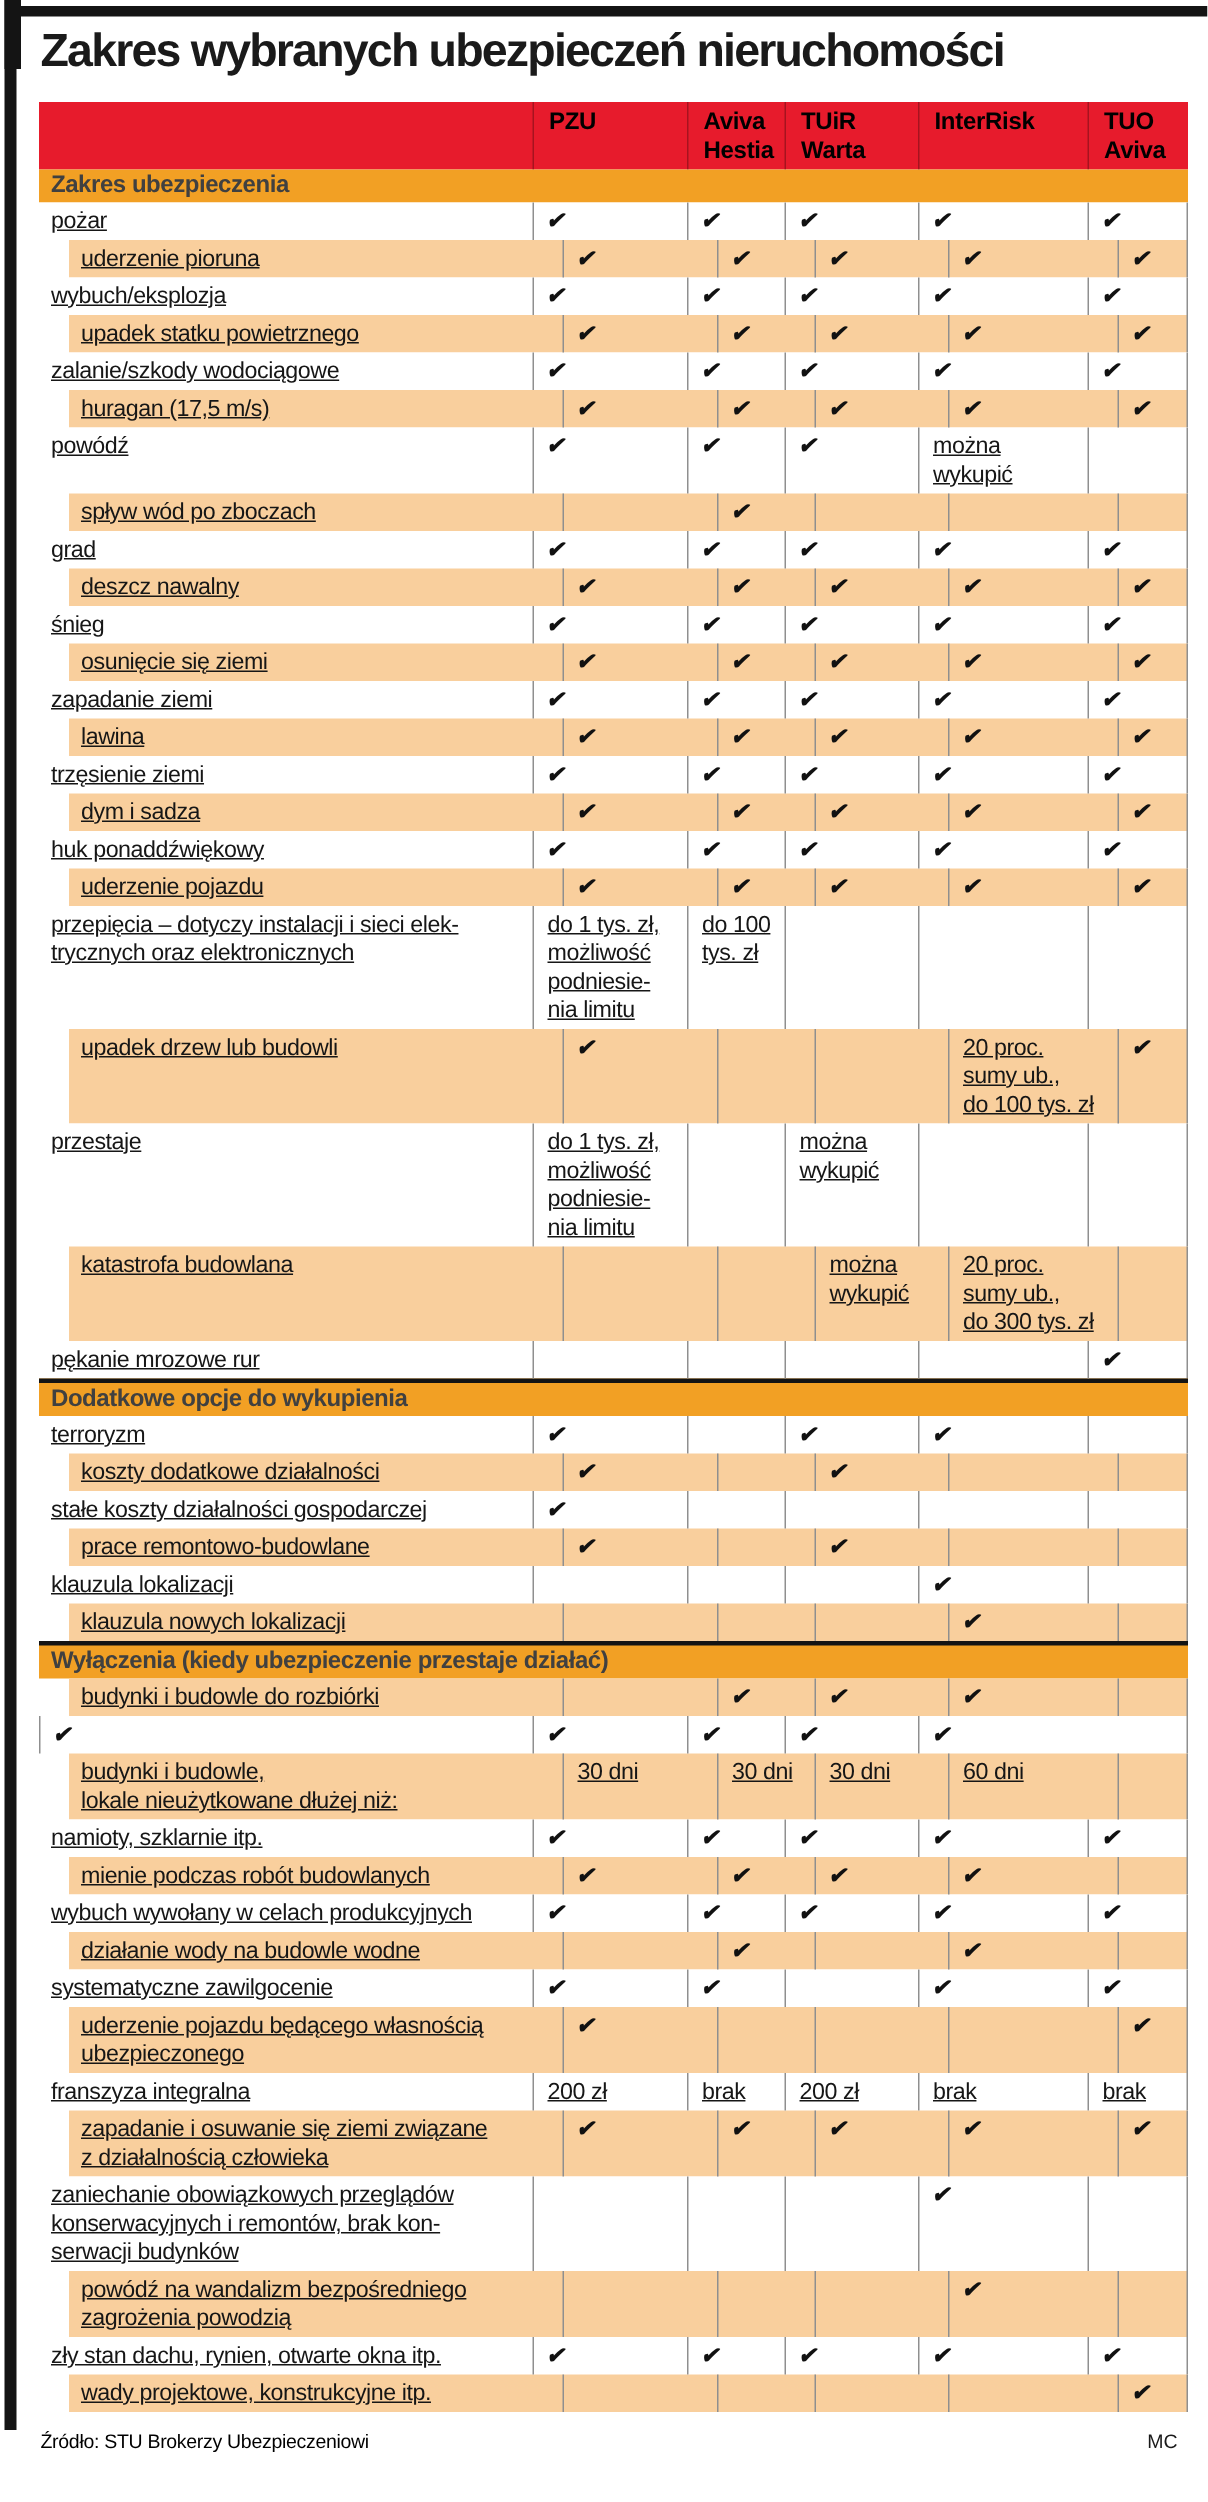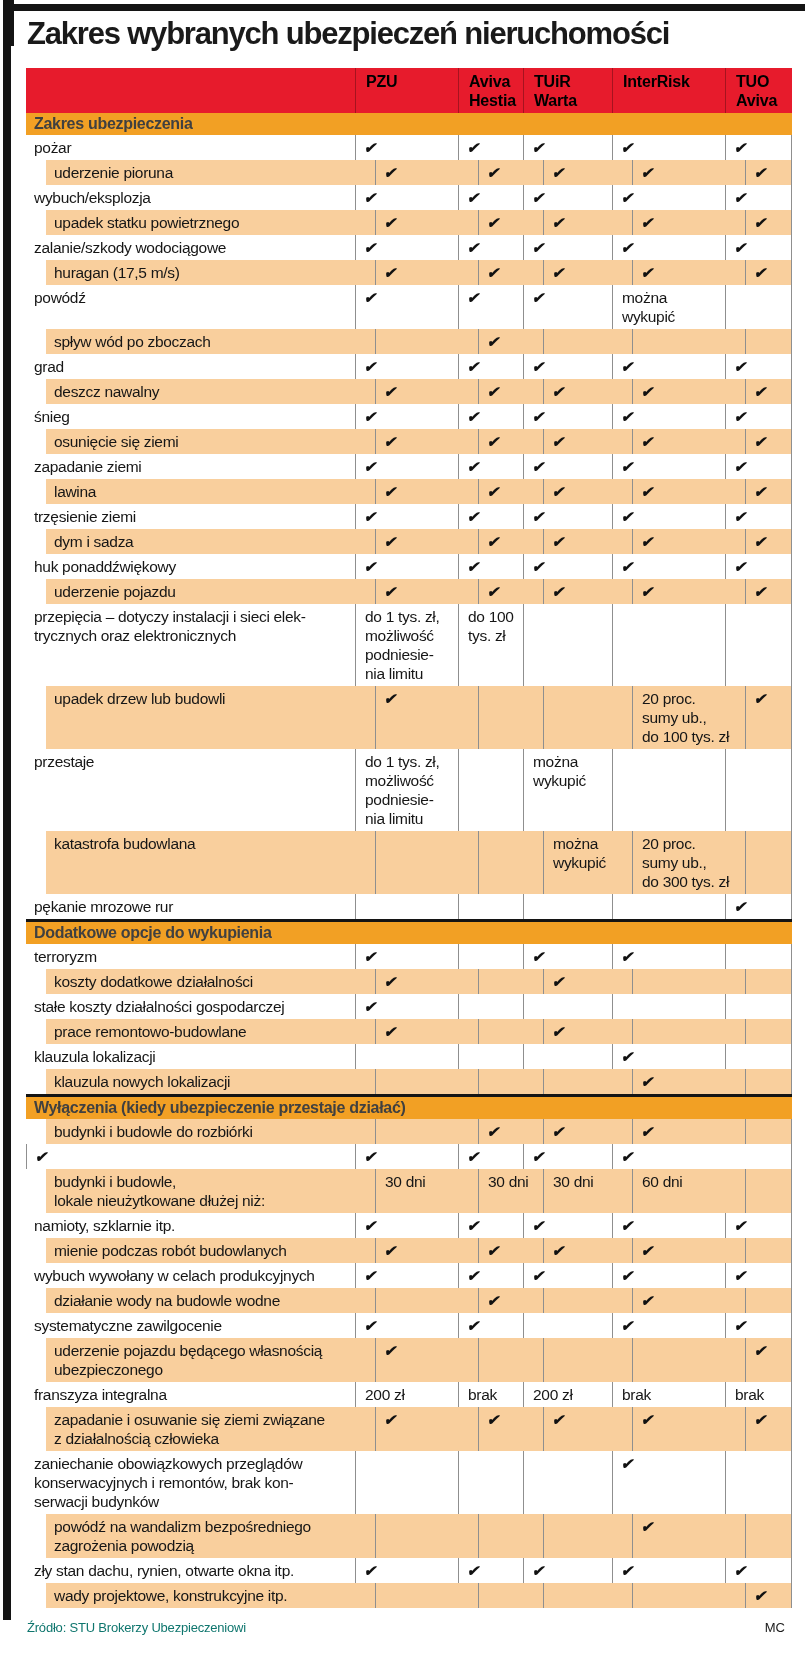--- a/index.html
+++ b/index.html
@@ -23,31 +23,31 @@
   .thead .cell{
     padding:4px 3px 3px 10px;line-height:19px;white-space:pre-line;
     border-left:1px solid rgba(0,0,0,0.28);letter-spacing:-0.2px;
   }
   .thead .cell:first-child{border-left:none;}
   .section-bar{
     background:var(--orange,#f2a024);font-weight:bold;font-size:16px;letter-spacing:-0.3px;
     padding:2px 8px 3px;line-height:17px;color:#404040;
   }
   .section-bar.rule{border-top:3px solid var(--black,#141414);}
-  .row{font-size:15.5px;letter-spacing:-0.3px;background:#fff;border-right:1px solid #8f8f8f;}
+  .row{font-size:15.5px;letter-spacing:-0.3px;background:#fff;border-right:1px solid #8f8f8f;text-decoration:underline;}
   .row.orange{background:var(--row_orange,#f9cf9d);margin-left:20px;}
   .row .cell{
     padding:3px 4px 3px 9px;line-height:19px;white-space:pre-line;
     border-left:1px solid #8f8f8f;min-height:19px;
   }
   .row .cell.label{border-left:none;padding-left:8px;}
   .check{
     display:inline-block;font-weight:bold;font-size:15px;transform:skewX(-12deg);color:#111;
   }
-  .footer-source{position:absolute;left:27px;top:1620px;font-size:13px;letter-spacing:-0.2px;color:#0f766e;}
+  .footer-source{position:absolute;left:27px;top:1620px;font-size:13px;letter-spacing:-0.2px;color:#000000;}
   .footer-credit{position:absolute;right:20px;top:1620px;font-size:13px;color:#1a1a1a;}
 </style>
 </head>
 <body>
 
 <div class="frame-top"></div>
 <div class="frame-corner"></div>
 <div class="frame-left"></div>
 
 <h1 class="title">Zakres wybranych ubezpieczeń nieruchomości</h1>

